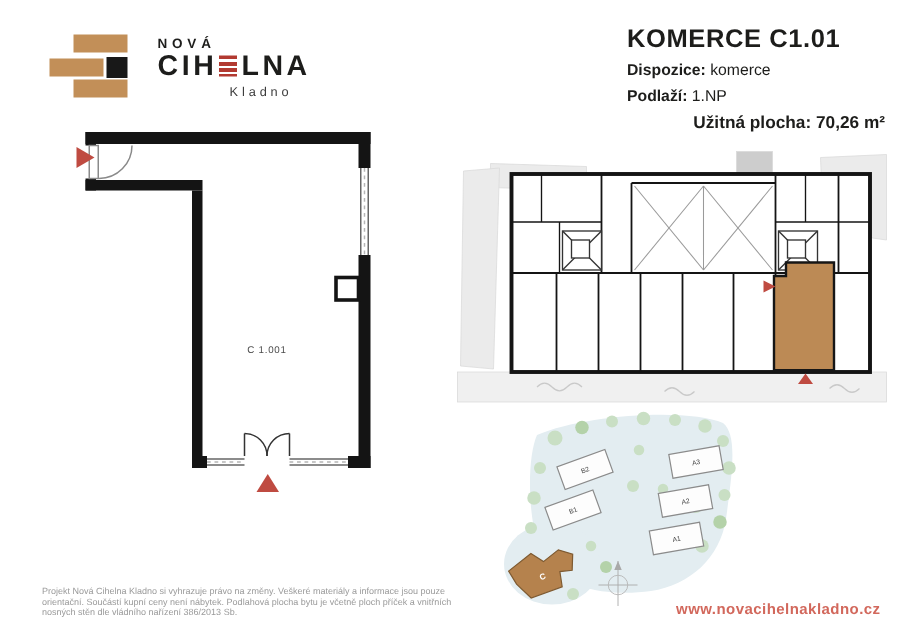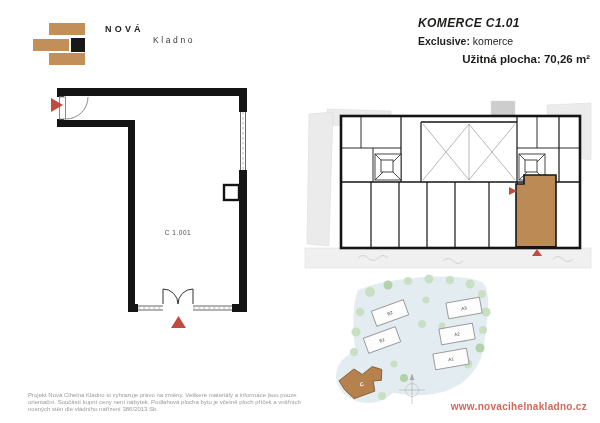--- a/index.html
+++ b/index.html
@@ -16,21 +16,21 @@
   .brick.bdark{left:38px;top:16px;width:14px;height:14px;background:#181818;}
   .logo-text{position:absolute;left:72px;top:2px;white-space:nowrap;}
   .logo-nova{font-size:9px;font-weight:700;letter-spacing:3.2px;}
   .logo-main{font-size:19px;font-weight:800;letter-spacing:2.4px;margin-top:1px;line-height:20px;}
   .ebars{display:inline-block;width:12px;height:14px;margin:0 3px 0 1px;transform:translateY(1px);
          background:repeating-linear-gradient(to bottom,#b23a31 0 2.6px,#ffffff 2.6px 4.1px);}
   .logo-city{font-size:8.5px;letter-spacing:2.6px;color:#3a3a3a;margin-top:1px;margin-left:48px;}
 
   
   .hdr{position:absolute;left:418px;top:16px;width:172px;}
-  .hdr-title{font-size:12px;font-weight:800;letter-spacing:.4px;white-space:nowrap;font-style:italic;}
+  .hdr-title{font-size:17px;font-weight:800;letter-spacing:.4px;white-space:nowrap;}
   .hdr-row{font-size:10.5px;margin-top:5px;}
   .hdr-row b{font-weight:800;}
   .hdr-area{font-size:11.5px;font-weight:800;margin-top:6px;text-align:right;}
 
   
   .unit-svg{position:absolute;left:50px;top:85px;}
   .bldg-svg{position:absolute;left:303px;top:98px;}
   .site-svg{position:absolute;left:330px;top:268px;}
 
   
@@ -52,27 +52,29 @@
 
   <div class="logo">
     <div class="logo-icon">
       <div class="brick b1"></div>
       <div class="brick b2"></div>
       <div class="brick bdark"></div>
       <div class="brick b3"></div>
     </div>
     <div class="logo-text">
       <div class="logo-nova">NOVÁ</div>
+      <div class="logo-main"><span>CIH</span><span class="ebars"></span><span>LNA</span></div>
       <div class="logo-city">Kladno</div>
     </div>
   </div>
 
   <div class="hdr">
     <div class="hdr-title">KOMERCE C1.01</div>
-    <div class="hdr-row"><b>Exclusive:</b><span> komerce</span></div>
+    <div class="hdr-row"><b>Dispozice:</b><span> komerce</span></div>
+    <div class="hdr-row"><b>Podlaží:</b><span> 1.NP</span></div>
     <div class="hdr-area">Užitná plocha: 70,26 m²</div>
   </div>
 
   <svg class="unit-svg" width="210" height="252" viewBox="0 0 210 252">
 
     <g fill="#141414">
       <rect x="7" y="3" width="190" height="8"></rect>
       <rect x="189" y="3" width="8" height="24"></rect>
       <rect x="189" y="85" width="8" height="142"></rect>
       <rect x="78" y="42" width="7" height="185"></rect>

